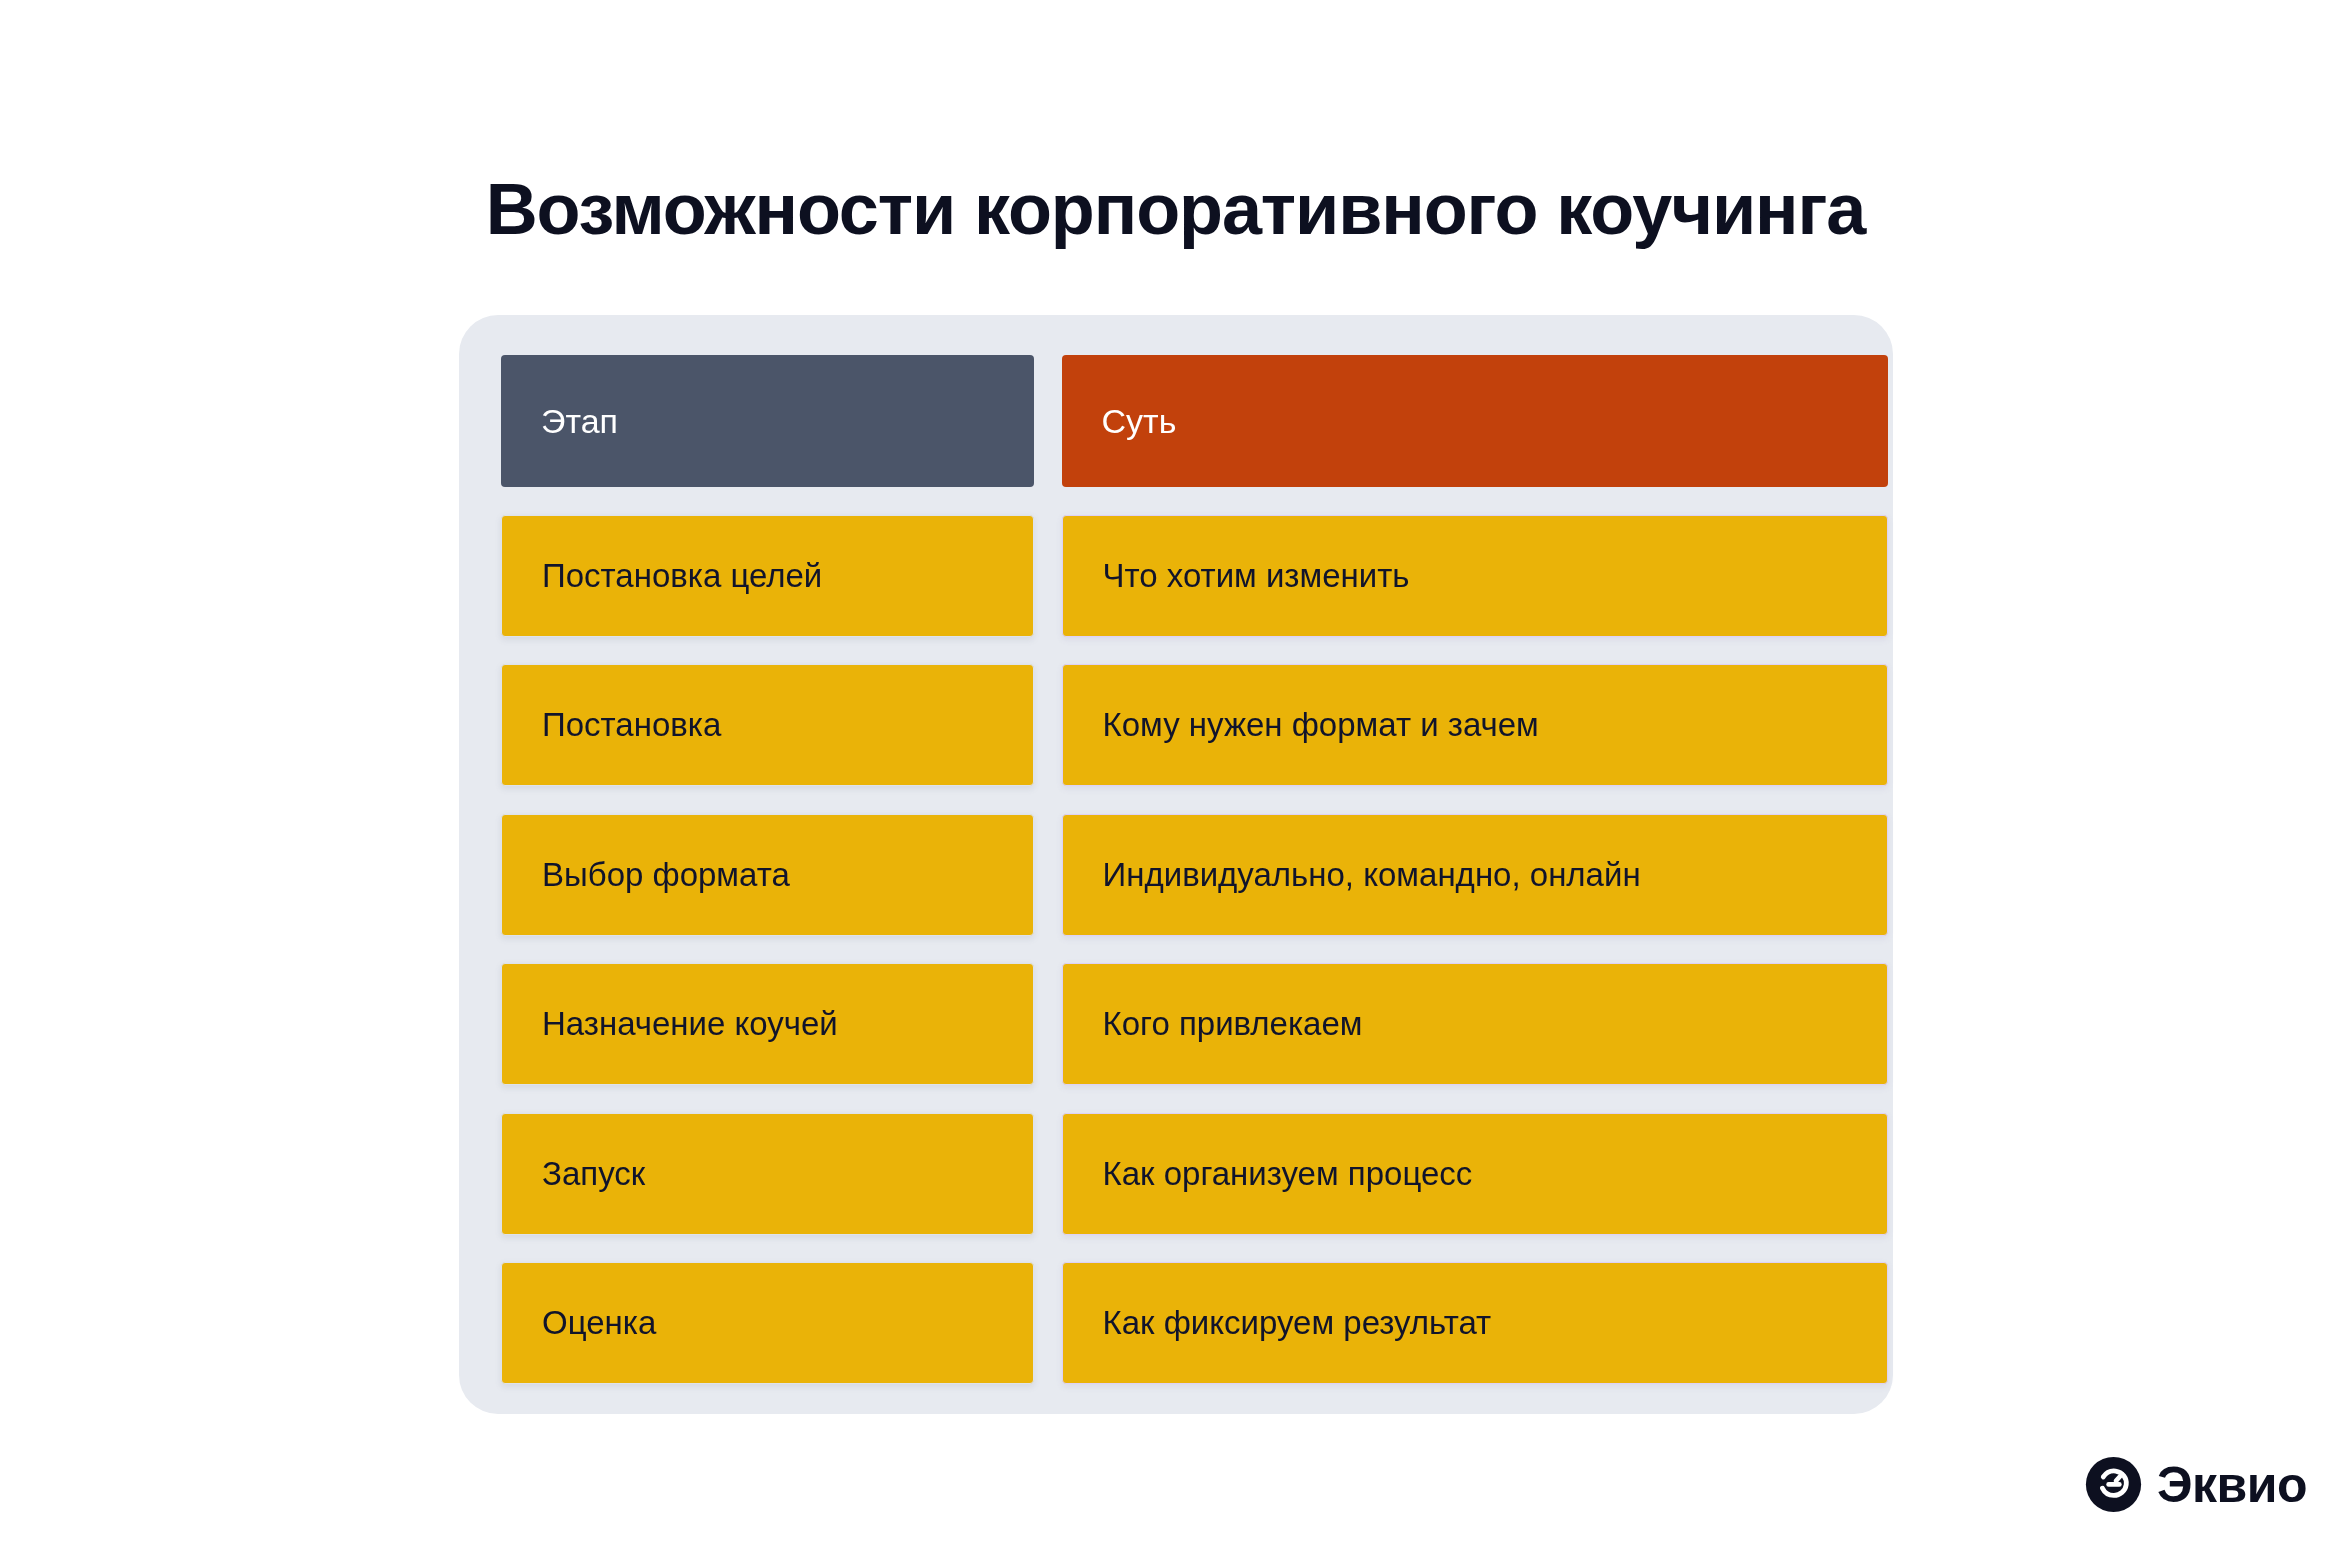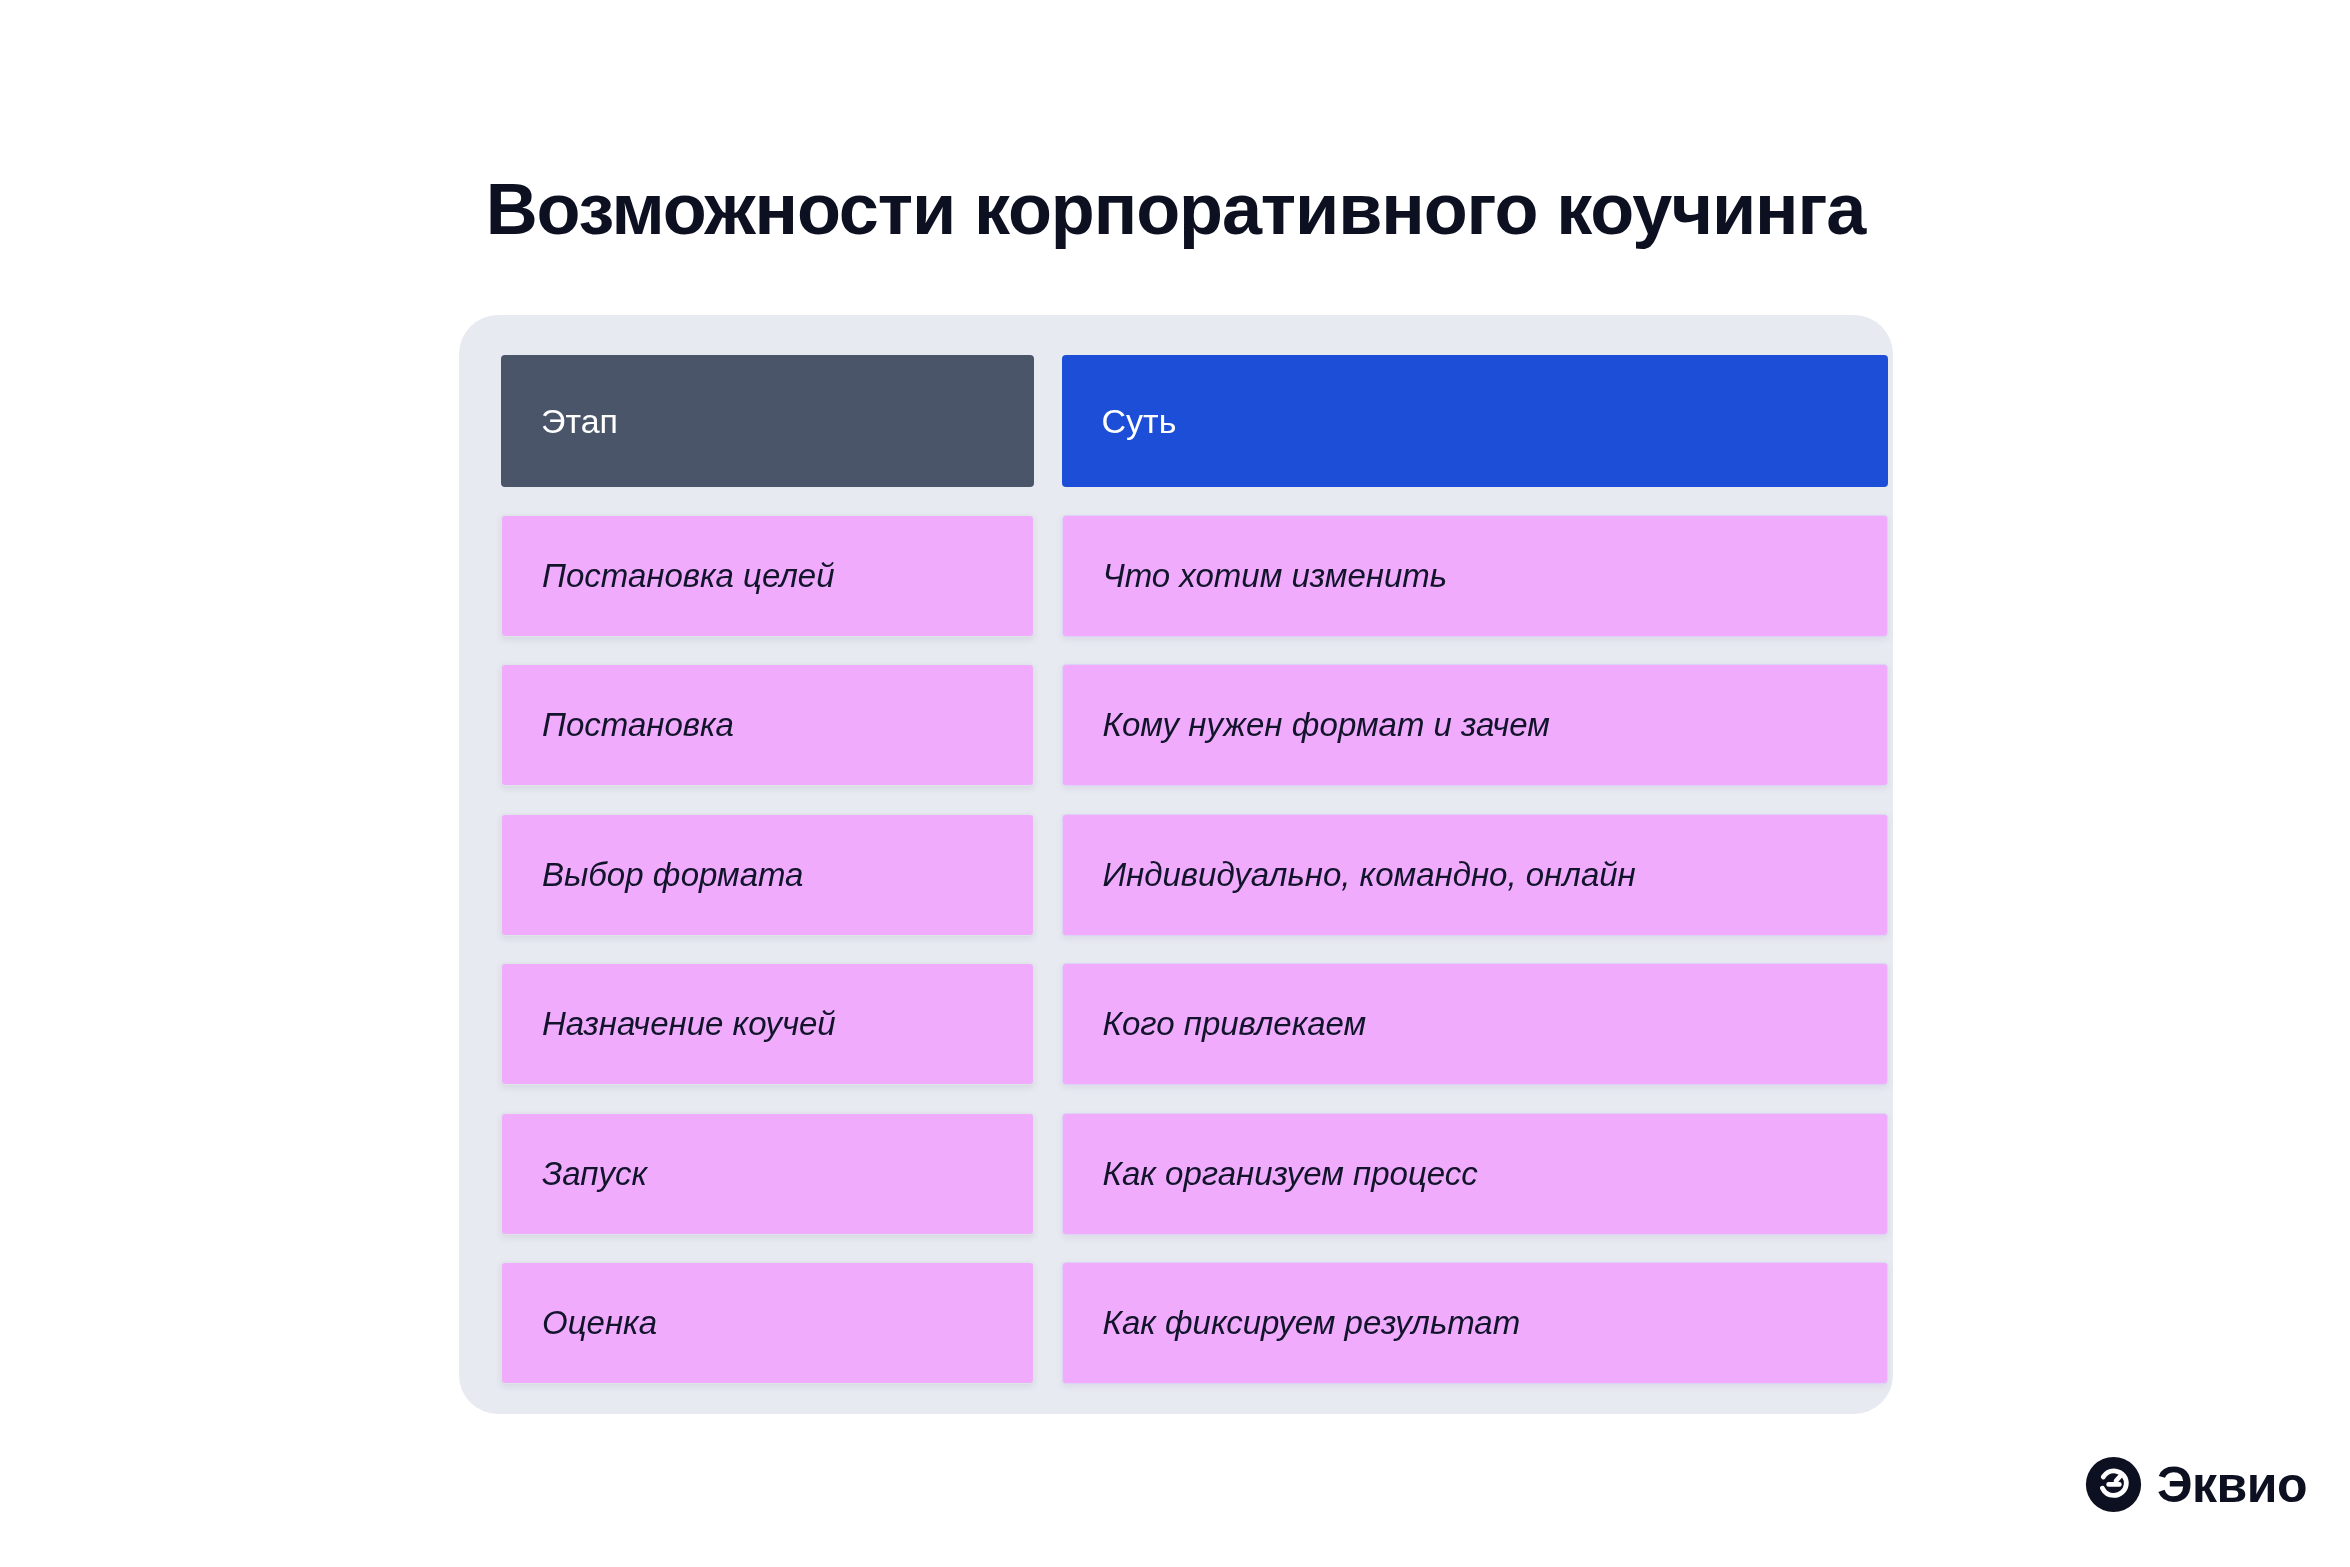--- a/index.html
+++ b/index.html
@@ -78,31 +78,30 @@
     color: #ffffff;
     font-weight: 400;
   }
   .head-row {
     height: 132px;
   }
   .cell-head.stage {
     background: #4b5569;
   }
   .cell-head.essence {
-    background: #1d4ed8;
+    background: #c2410c;
   }
 
   
   .cell-body {
     height: 122px;
-    background: #f0abfc;
+    background: #eab308;
     color: #11142b;
     font-weight: 400;
     font-size: 33px;
-    font-style: italic;
   }
   .cell-body.left {
     border: 1.4px solid #dfe3ea;
     box-shadow: 0 2.8px 6.4px rgba(100,110,130,0.13);
   }
   .cell-body.right {
     border: 1.4px solid #ded2f6;
     box-shadow: 0 2.8px 6.4px rgba(120,100,170,0.10);
   }
 

